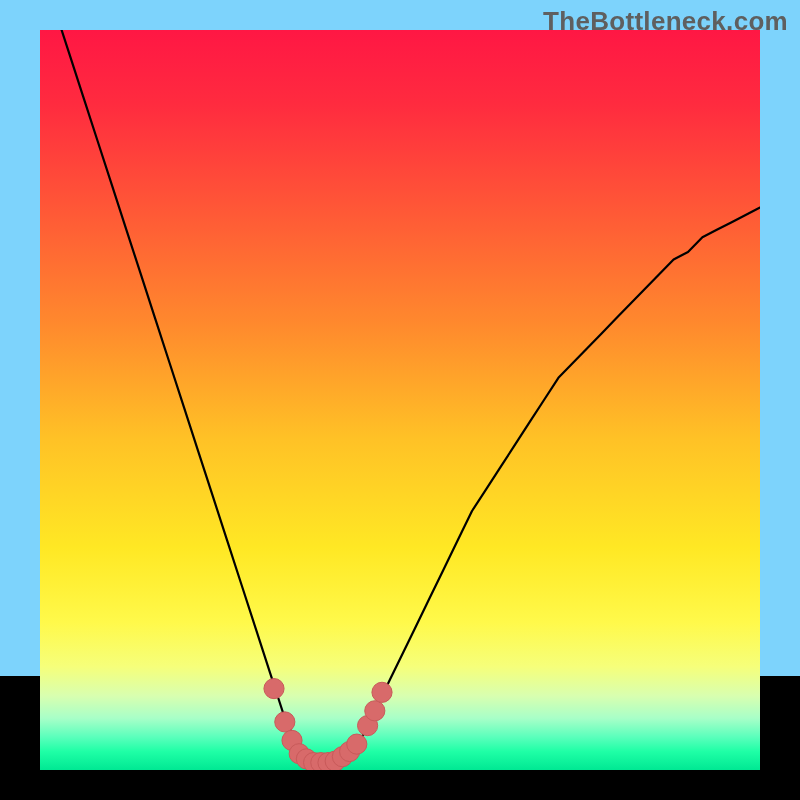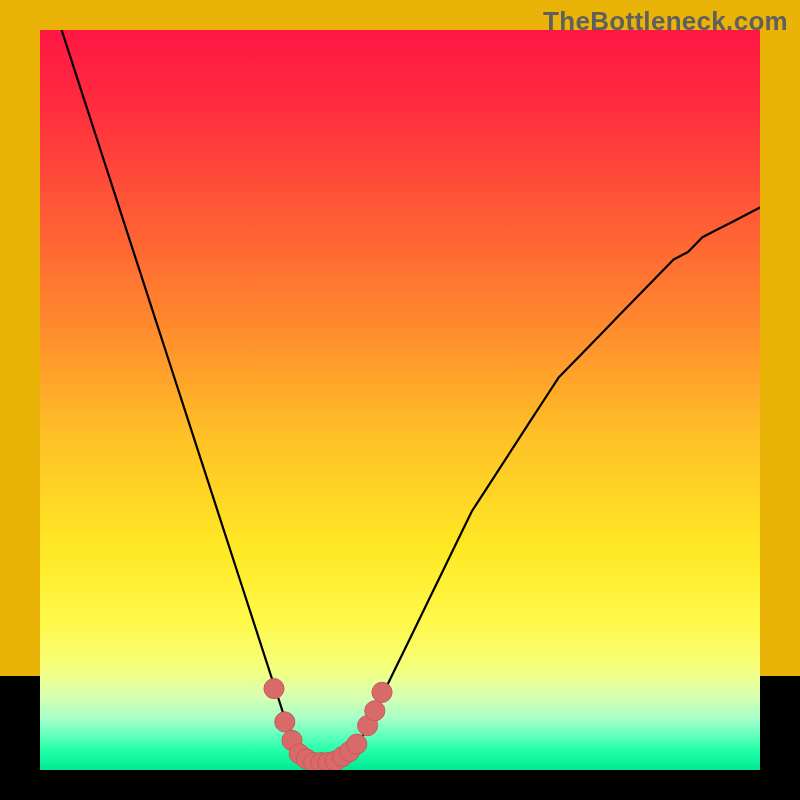--- a/index.html
+++ b/index.html
@@ -1,21 +1,21 @@
 <!DOCTYPE html>
 <html><head>
 <meta charset="utf-8">
 <style>
   * { margin: 0; padding: 0; box-sizing: border-box; }
   html, body { width: 800px; height: 800px; overflow: hidden; background: #000; }
   .frame {
     position: relative;
     width: 800px;
     height: 676px;
-    background: #eab308;
+    background: #7dd3fc;
   }
   .plot-area {
     position: absolute;
     left: 40px;
     top: 30px;
     width: 720px;
     height: 740px;
     overflow: hidden;
   }
   .watermark {

